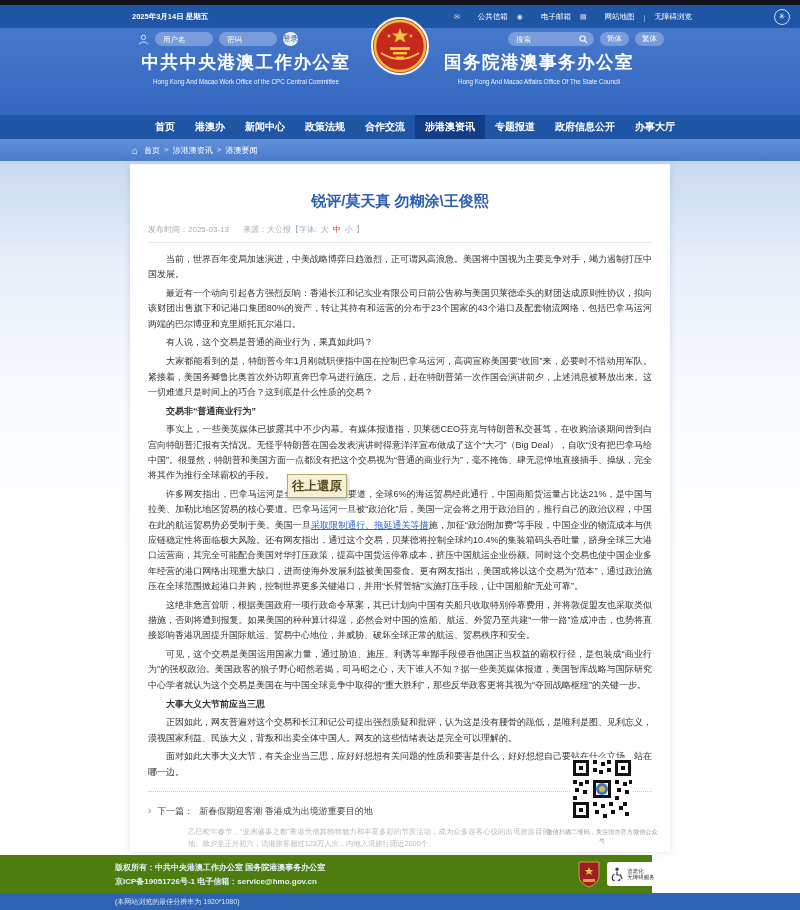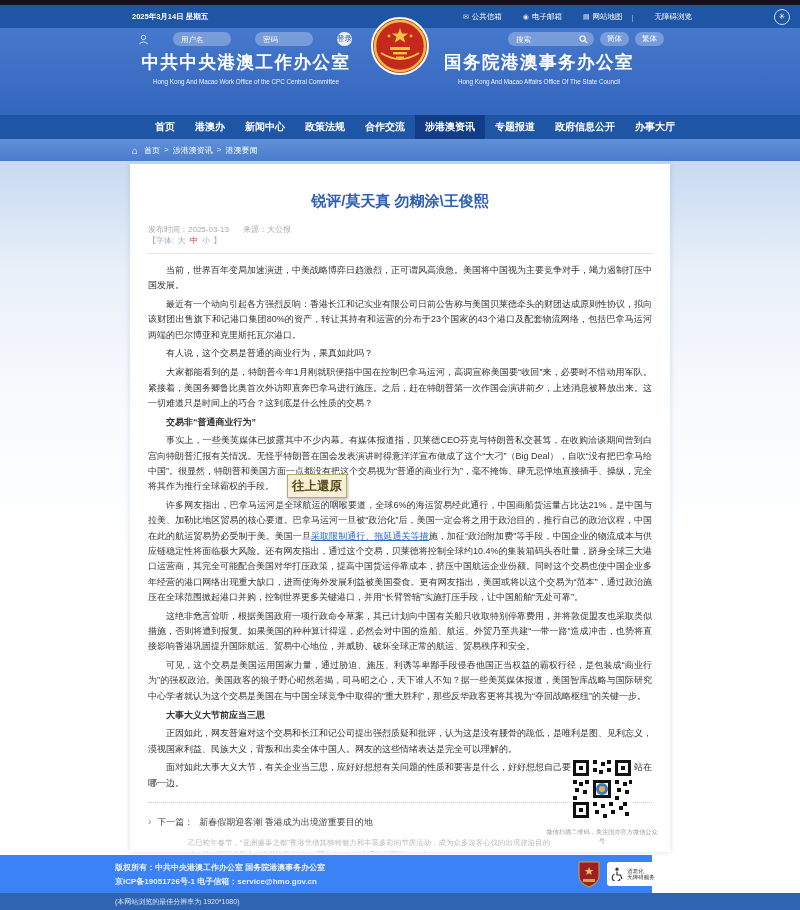--- a/index.html
+++ b/index.html
@@ -4,30 +4,30 @@
 <style>
   html,body{margin:0;padding:0;}
   .page{position:relative;width:800px;height:910px;overflow:hidden;background:#fff;
         font-family:"Liberation Sans","DejaVu Sans",sans-serif;}
 
   
   .strip-top{position:absolute;top:0;left:0;width:800px;height:5px;background:#12121d;}
   .infobar{position:absolute;top:5px;left:0;width:800px;height:37px;background:#1f55a5;}
   .date{position:absolute;left:132px;top:7px;font-size:7.5px;font-weight:bold;color:#fff;}
   .toplinks{position:absolute;right:108px;top:7px;display:flex;gap:9px;font-size:7.5px;color:#fff;align-items:center;}
-  .toplink{display:flex;gap:3px;align-items:center;cursor:pointer;margin-left:12px;}
+  .toplink{display:flex;gap:18px;align-items:center;cursor:pointer;}
   .toplink .tl-icon{font-size:7px;opacity:.85;}
   .tl-sep{opacity:.6;}
   .circle-icon{position:absolute;right:10px;top:4px;width:14px;height:14px;border:1.5px solid #cfe0f5;
                border-radius:50%;color:#fff;font-size:8px;line-height:14px;text-align:center;}
 
   
   .headband{position:absolute;top:28px;left:0;width:800px;height:87px;
             background:linear-gradient(#4679cd,#3366bd);}
-  .login{position:absolute;left:138px;top:4px;display:flex;align-items:center;gap:24px;}
+  .login{position:absolute;left:138px;top:4px;display:flex;align-items:center;gap:6px;}
   .pill-input{background:rgba(255,255,255,.28);border:none;border-radius:8px;height:14px;width:42px;
               color:#fff;font-size:7.5px;padding:0 8px;outline:none;font-family:inherit;}
   .pill-input::placeholder{color:rgba(255,255,255,.95);}
   .login-btn{background:#eaf0f9;color:#2a5cab;border:none;border-radius:8px;height:14px;
              font-size:7.5px;padding:0 0;font-family:inherit;}
   .search-group{position:absolute;left:508px;top:4px;display:flex;align-items:center;gap:6px;}
   .search-pill{display:flex;align-items:center;background:rgba(255,255,255,.28);border-radius:8px;
                height:14px;width:86px;padding:4px 6px;box-sizing:border-box;}
   .search-pill input{flex:1;background:transparent;border:none;outline:none;color:#fff;
                      font-size:7.5px;width:60px;font-family:inherit;}
@@ -59,21 +59,21 @@
   .crumb{cursor:pointer;}
   .crumb-sep{opacity:.85;}
   .home-icon{font-size:10px;margin-right:2px;}
 
   
   .contentbg{position:absolute;top:161px;left:0;width:800px;height:694px;
              background:linear-gradient(180deg,#c7d9f1 0px,#e9f0f9 110px,#f8fafd 240px,#ffffff 380px);}
   .card{position:absolute;left:130px;top:3px;width:540px;height:688px;background:#fff;
         box-shadow:0 0 6px rgba(110,145,200,.28);overflow:hidden;}
   .art-title{margin:28px 20px 0;text-align:center;color:#2e5fb5;font-size:15px;font-weight:bold;}
-  .meta-row{margin:13px 18px 0;display:flex;justify-content:flex-start;font-size:8px;color:#aaa;flex-direction:column;}
+  .meta-row{margin:13px 18px 0;display:flex;justify-content:flex-start;font-size:8px;color:#aaa;}
   .meta-left{display:flex;gap:14px;}
   .fontsize{color:#9fb0c8;}
   .fontsize .sz{cursor:pointer;margin:0 1px;}
   .fontsize .sz.mid{color:#e03a2f;}
   .meta-hr{margin:7px 18px 0;border:none;border-top:1px solid #e8e8e8;}
   .body{margin:9px 18px 6px;font-size:9px;color:#333;line-height:15.3px;text-align:justify;}
   .body p{margin:0 0 3.5px;text-indent:18px;}
   .body p.subhead{font-weight:bold;}
   .inline-link{color:#2a66c8;text-decoration:underline;cursor:pointer;}
 
@@ -85,21 +85,21 @@
   .qr-wrap{position:absolute;right:12px;top:594px;width:112px;text-align:center;}
   .qr-caption{margin-top:4px;font-size:6.2px;color:#999;}
 
   
   .float-tooltip{position:absolute;left:287px;top:474px;width:58px;height:22px;z-index:20;
                  background:#f7f0d6;border:1px solid #b9a96b;box-shadow:1px 2px 3px rgba(0,0,0,.25);
                  color:#594a1d;font-size:12.5px;font-weight:bold;display:flex;align-items:center;
                  justify-content:center;cursor:pointer;}
 
   
-  .footer{position:absolute;top:855px;left:0;width:652px;height:38px;background:#3b82f6;color:#e9effb;}
+  .footer{position:absolute;top:855px;left:0;width:652px;height:38px;background:#4d7c0f;color:#e9effb;}
   .f-line1{position:absolute;left:115px;top:7px;font-size:8px;font-weight:bold;}
   .f-line2{position:absolute;left:115px;top:21px;font-size:8px;font-weight:bold;}
   .shield-badge{position:absolute;left:578px;top:5px;width:22px;height:28px;}
   .a11y-badge{position:absolute;left:607px;top:7px;width:52px;height:24px;background:#fff;border-radius:3px;
               display:flex;align-items:center;justify-content:center;gap:4px;cursor:pointer;}
   .a11y-text{font-size:5.5px;color:#333;line-height:6.5px;text-align:left;}
   .subfooter{position:absolute;top:893px;left:0;width:800px;height:17px;background:#2e64b2;}
   .sf-text{position:absolute;left:115px;top:4px;font-size:7px;color:#d9e6f8;}
 </style>
 </head>

